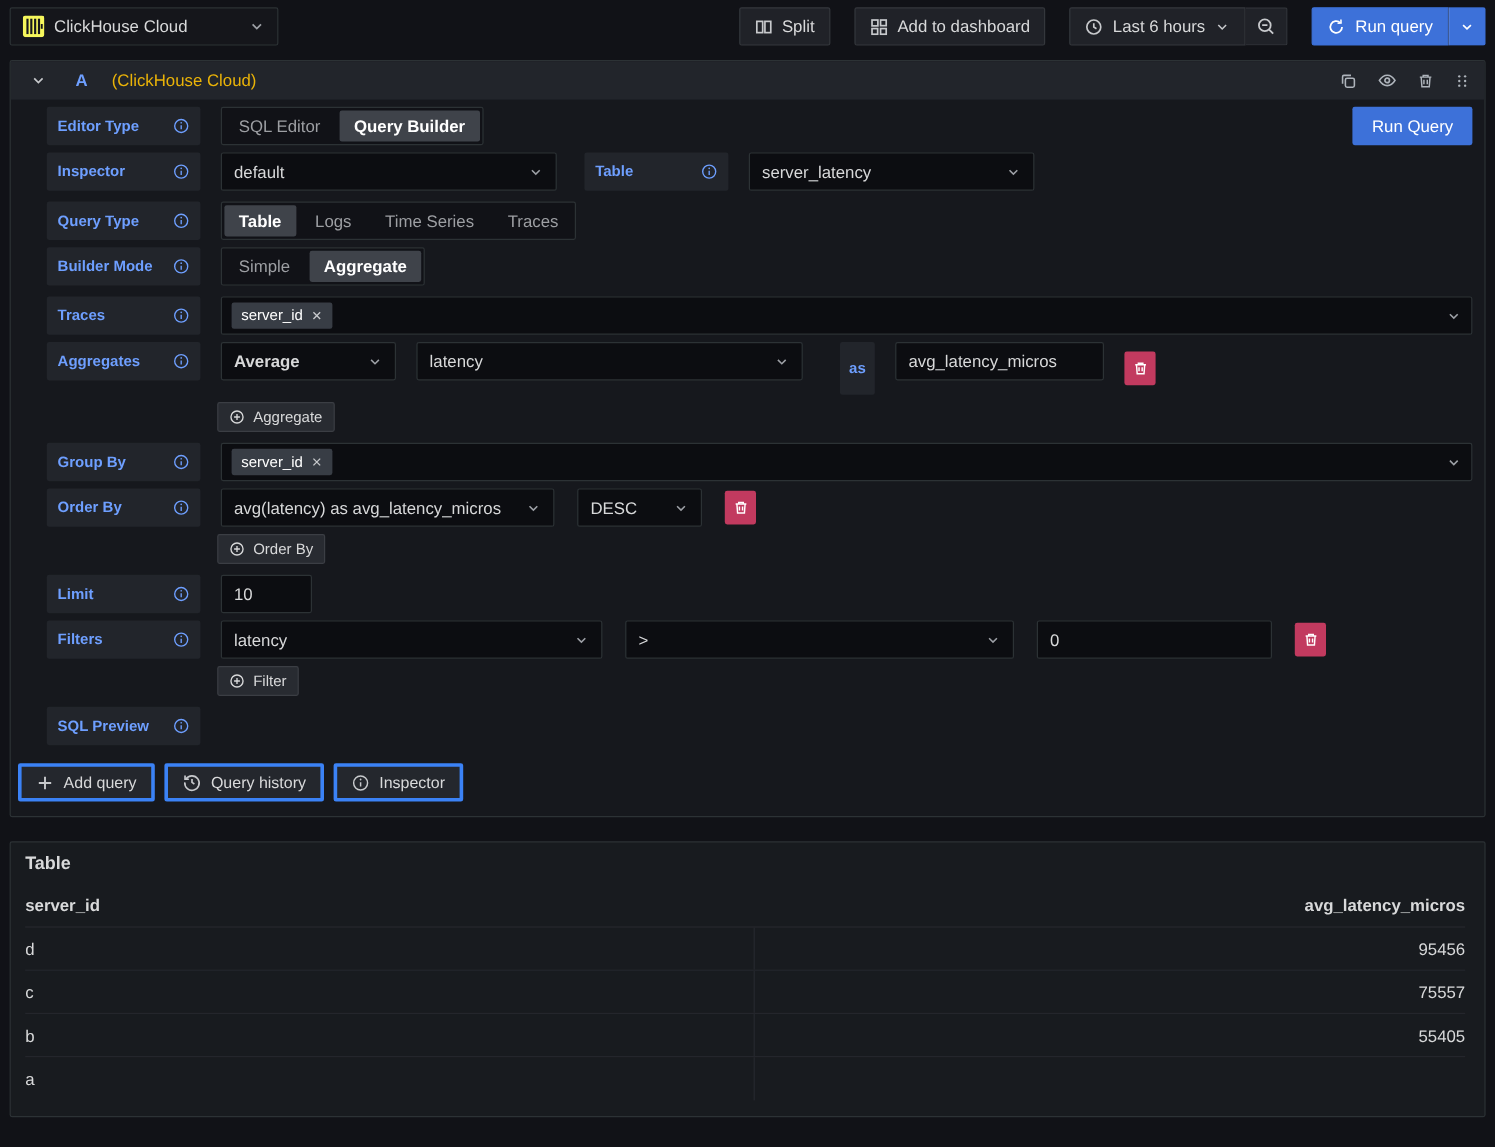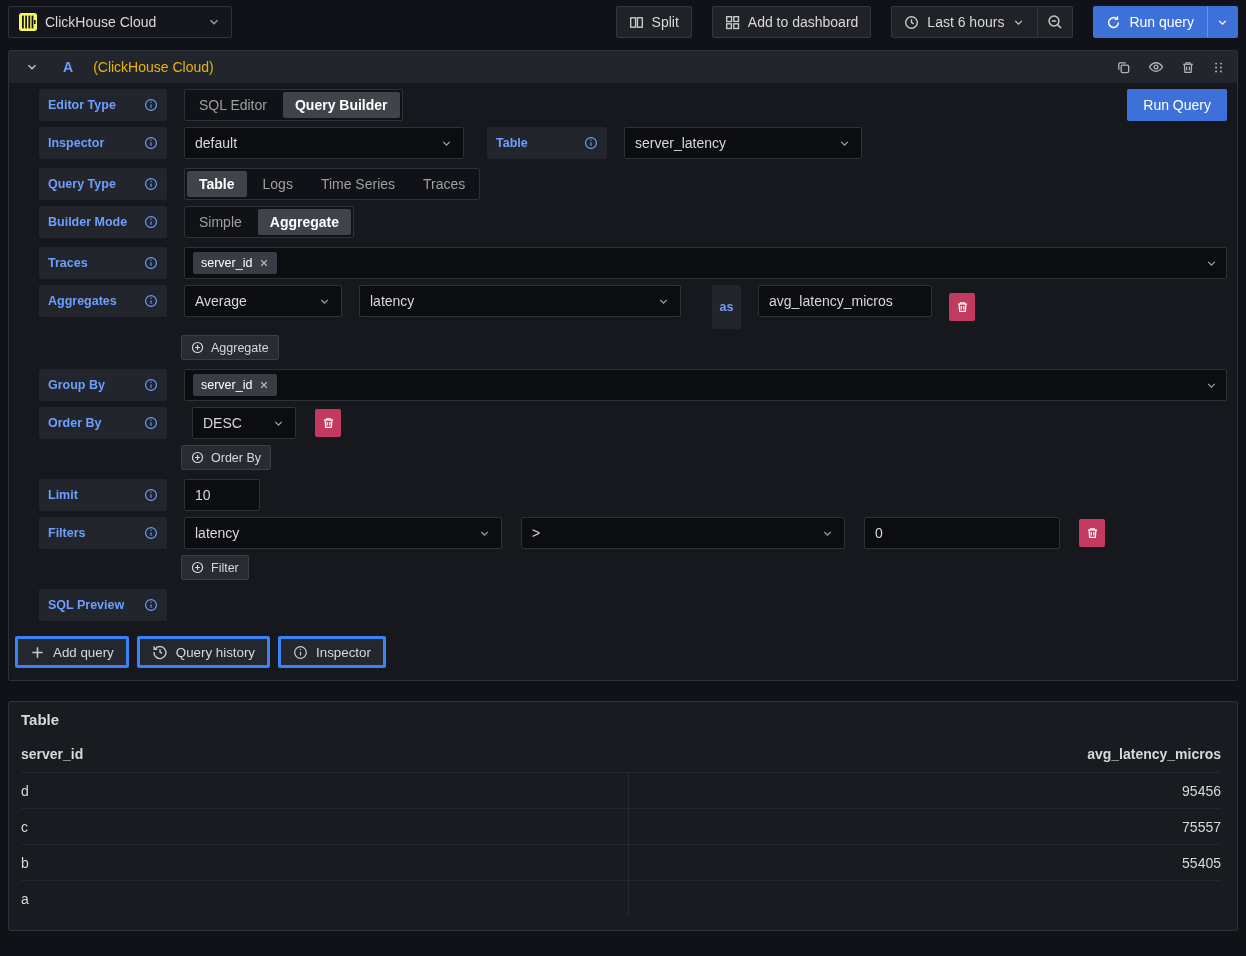--- a/index.html
+++ b/index.html
@@ -386,21 +386,21 @@
       <div class="lbl">
         <span>Aggregates</span>
         <span class="info">
           <svg width="14" height="14" viewBox="0 0 16 16" fill="none" stroke="currentColor" stroke-width="1.3">
               <circle cx="8" cy="8" r="6.2"></circle>
               <path d="M8 7.3v3.9"></path>
               <circle cx="8" cy="4.9" r="0.8" fill="currentColor" stroke="none"></circle>
             </svg>
         </span>
       </div>
-      <div class="select" style="width:158px;">
+      <div class="select" style="width:146px;font-weight:bold;">
         <span>Average</span>
         <span class="chev">
           <svg width="13" height="13" viewBox="0 0 16 16" fill="none" stroke="currentColor" stroke-width="1.6">
               <path d="M4 6l4 4 4-4"></path>
             </svg>
         </span>
       </div>
       <div class="select" style="width:322px; margin-left:6px;">
         <span>latency</span>
         <span class="chev">
@@ -466,20 +466,28 @@
       <div class="lbl">
         <span>Order By</span>
         <span class="info">
           <svg width="14" height="14" viewBox="0 0 16 16" fill="none" stroke="currentColor" stroke-width="1.3">
               <circle cx="8" cy="8" r="6.2"></circle>
               <path d="M8 7.3v3.9"></path>
               <circle cx="8" cy="4.9" r="0.8" fill="currentColor" stroke="none"></circle>
             </svg>
         </span>
       </div>
+      <div class="select" style="width:278px;">
+        <span>avg(latency) as avg_latency_micros</span>
+        <span class="chev">
+          <svg width="13" height="13" viewBox="0 0 16 16" fill="none" stroke="currentColor" stroke-width="1.6">
+              <path d="M4 6l4 4 4-4"></path>
+            </svg>
+        </span>
+      </div>
       <div class="select" style="width:104px; margin-left:8px;">
         <span>DESC</span>
         <span class="chev">
           <svg width="13" height="13" viewBox="0 0 16 16" fill="none" stroke="currentColor" stroke-width="1.6">
               <path d="M4 6l4 4 4-4"></path>
             </svg>
         </span>
       </div>
       <button class="del-btn" style="margin-left:8px;">
         <span>

